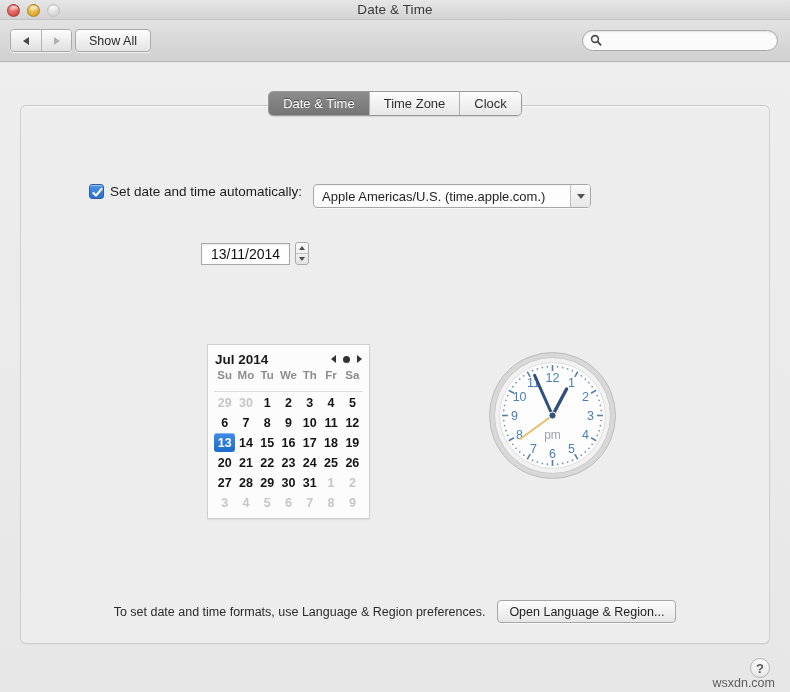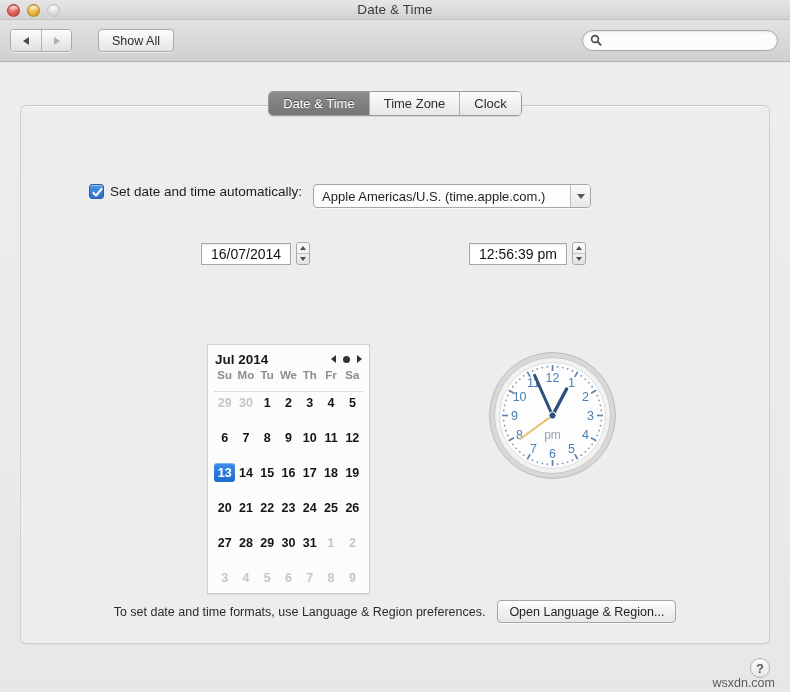--- a/index.html
+++ b/index.html
@@ -78,21 +78,21 @@
   .seg-btn + .seg-btn { border-left: 1px solid #b4b4b4; }
   .arrow-left, .arrow-right {
     width: 0; height: 0;
     border-top: 4.5px solid transparent;
     border-bottom: 4.5px solid transparent;
   }
   .arrow-left  { border-right: 6px solid #4a4a4a; }
   .arrow-right { border-left: 6px solid #b0b0b0; }
 
   .showall {
-    margin-left: 26px;
+    margin-left: 3px;
     height: 23px; padding: 0 13px;
     font-size: 12.5px; color: #2c2c2c;
     border: 1px solid #a9a9a9; border-radius: 4px;
     background: linear-gradient(#fdfdfd, #e4e4e4);
     box-shadow: 0 1px 0 rgba(255,255,255,.65);
     display: flex; align-items: center;
     cursor: default;
   }
 
   .search-wrap {
@@ -303,21 +303,21 @@
     padding-bottom: 10px;
     margin-bottom: 1px;
   }
   .cal-dow span {
     text-align: center;
     font-size: 11.5px; font-weight: bold;
     color: #8d8d8d;
   }
   .cal-grid {
     display: grid; grid-template-columns: repeat(7, 1fr);
-    row-gap: 16px;
+    row-gap: 1px;
   }
   .cal-grid .day {
     height: 19px;
     display: flex; align-items: center; justify-content: center;
     font-size: 12.5px; font-weight: bold;
     color: #141414;
     cursor: default;
   }
   .cal-grid .day.out { color: #c6c6c6; }
   .cal-grid .day.sel {
@@ -447,42 +447,31 @@
         <span class="auto-label">Set date and time automatically:</span>
         <div class="combo">
           <span class="combo-value">Apple Americas/U.S. (time.apple.com.)</span>
           <span class="combo-arrow">
             <span class="tri-down"></span>
           </span>
         </div>
       </div>
 
       <div class="field-row date">
-        <div class="textfield">16/07/2014</div>
+        <div class="textfield">13/11/2014</div>
         <div class="stepper">
           <div>
               <span class="st-up"></span>
             </div>
           <div>
               <span class="st-down"></span>
             </div>
         </div>
       </div>
 
-      <div class="field-row time">
-        <div class="textfield">12:56:39 pm</div>
-        <div class="stepper">
-          <div>
-              <span class="st-up"></span>
-            </div>
-          <div>
-              <span class="st-down"></span>
-            </div>
-        </div>
-      </div>
 
       <div class="calendar">
         <div class="cal-head">
           <span class="cal-month">Jul 2014</span>
           <span class="cal-nav">
             <span class="nav-prev"></span>
             <span class="nav-today"></span>
             <span class="nav-next"></span>
           </span>
         </div>

